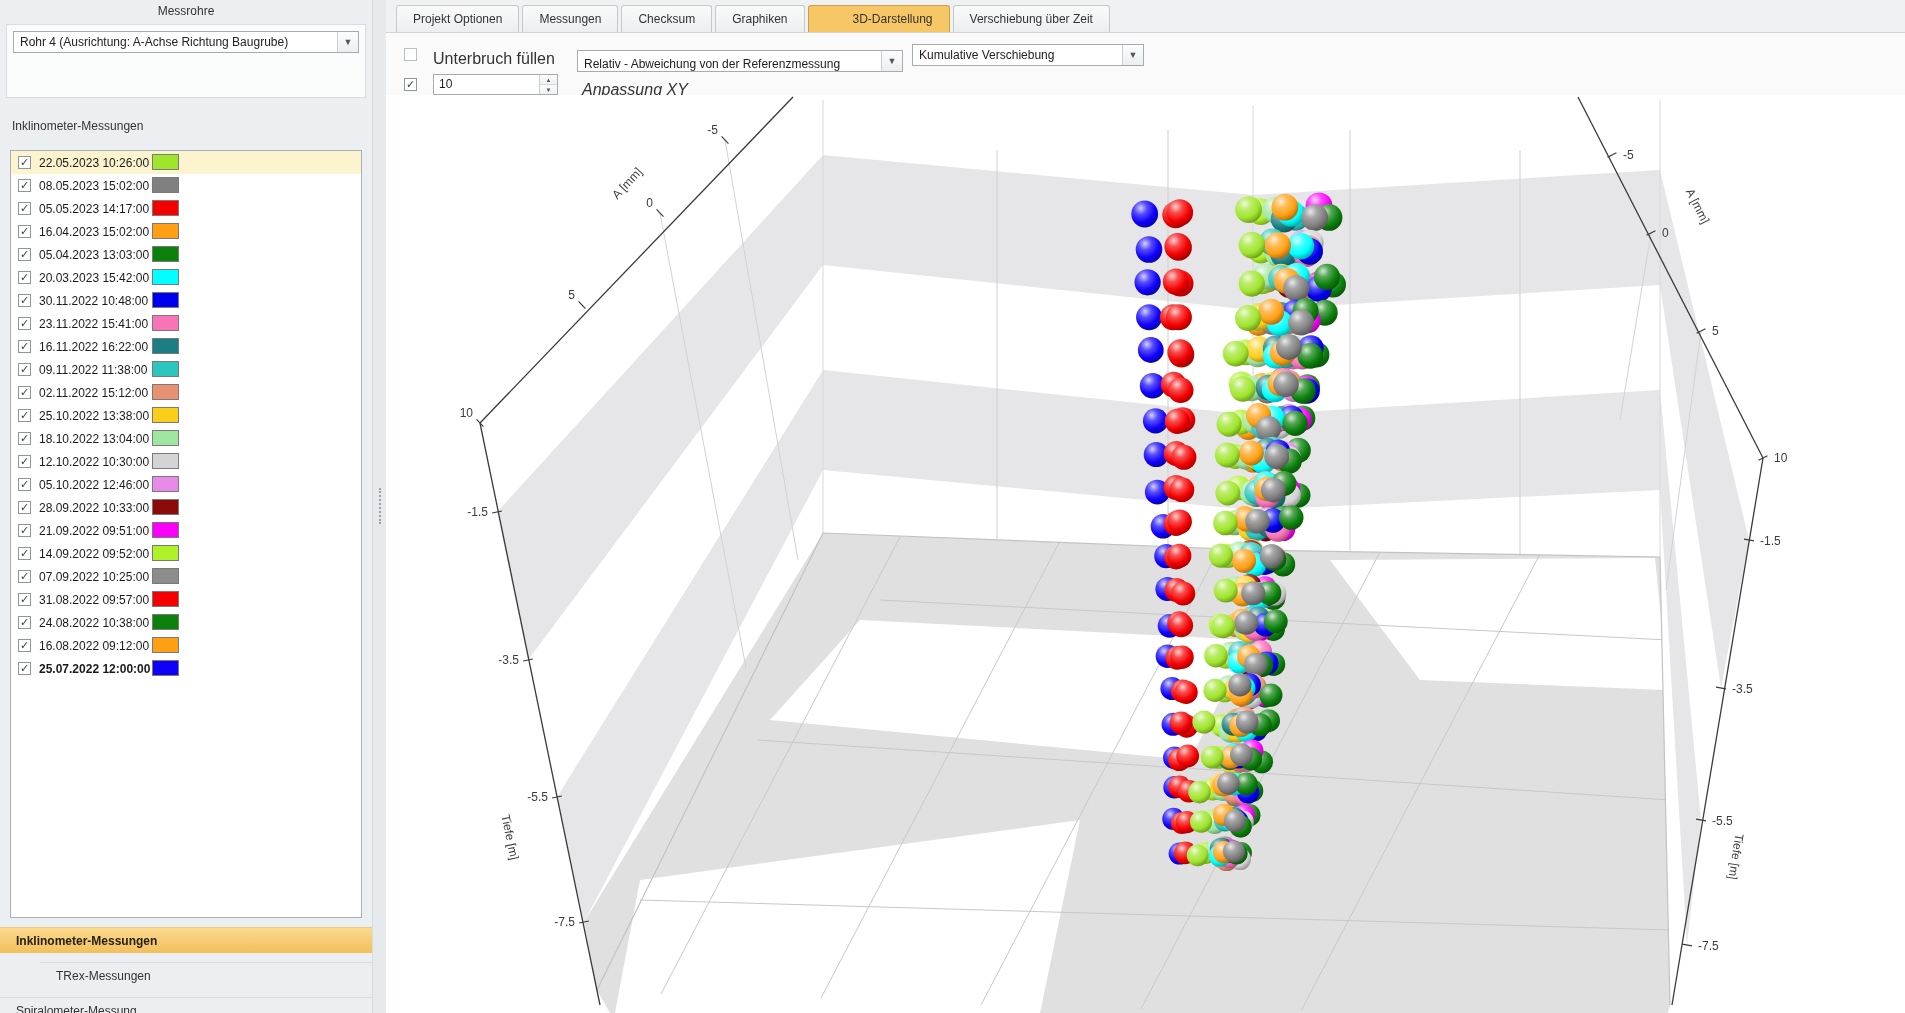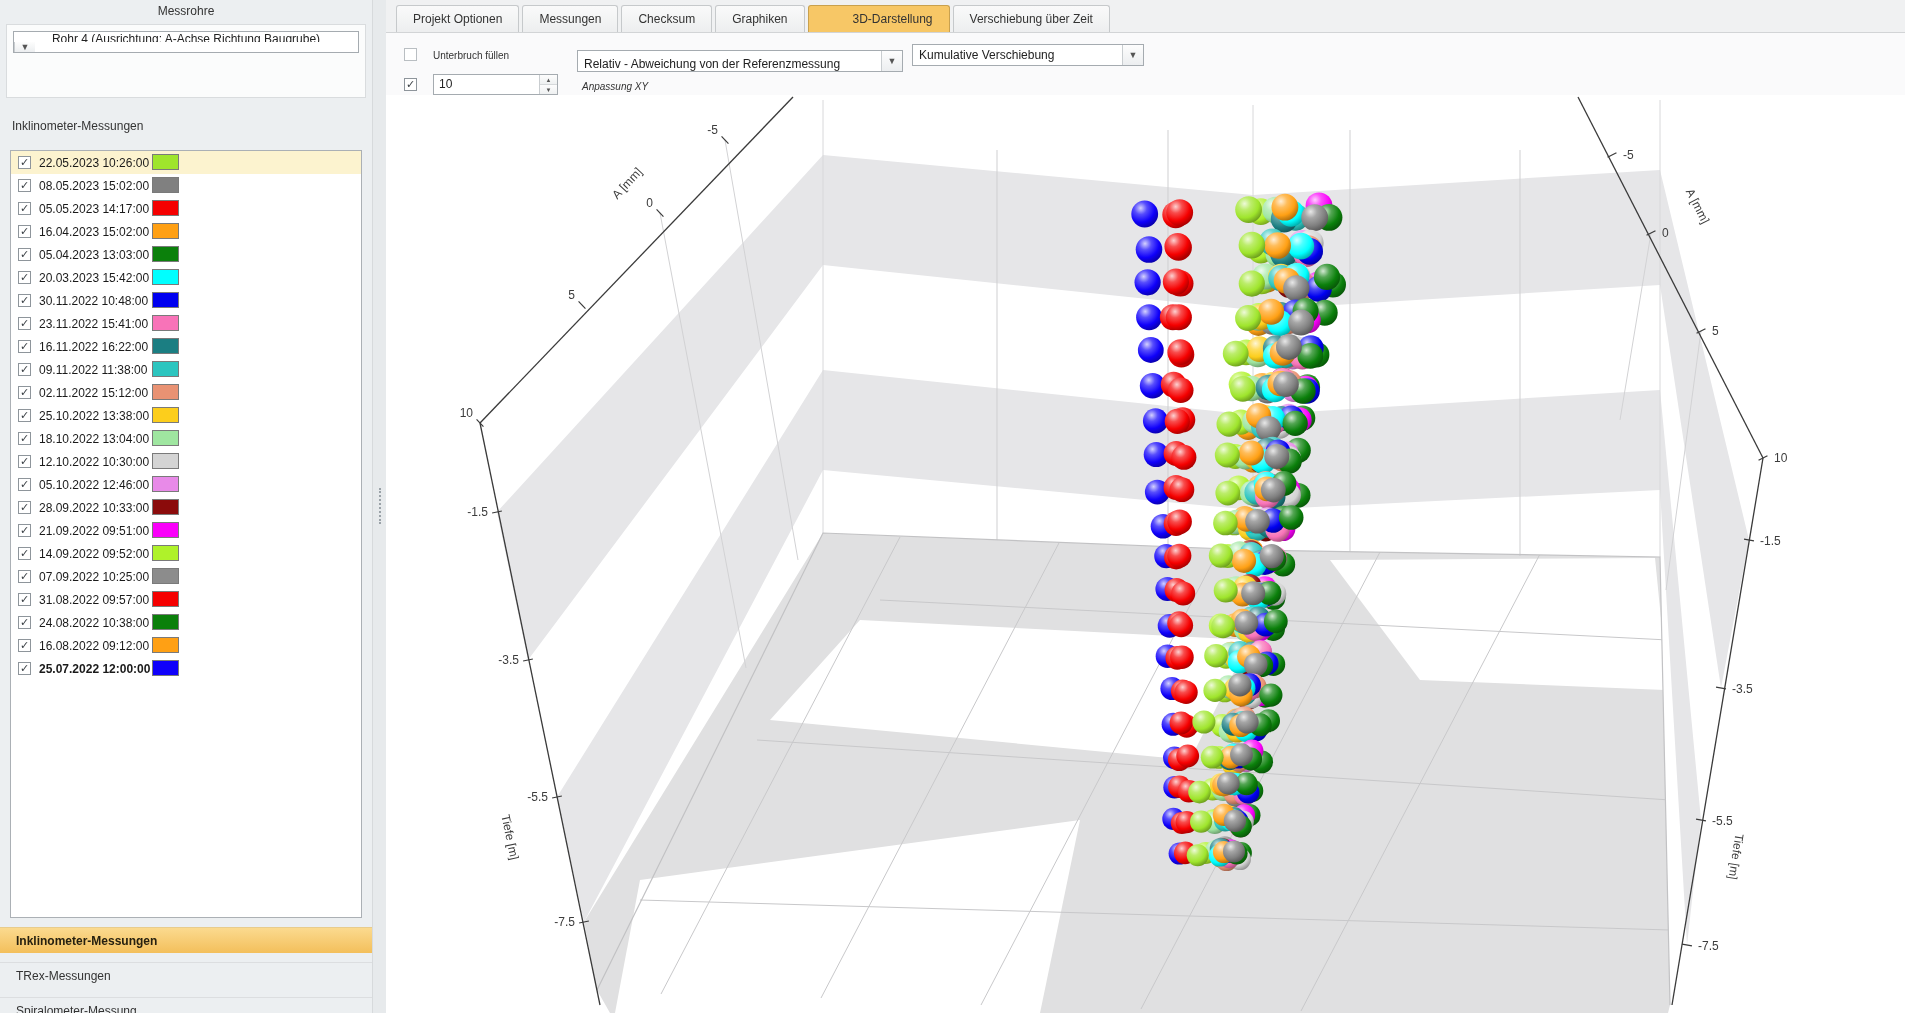--- a/index.html
+++ b/index.html
@@ -7,21 +7,21 @@
   #app{position:relative;width:1905px;height:1013px;}
 
   
   #sidebar{position:absolute;left:0;top:0;width:372px;height:1013px;background:#ECEFF1;border-right:1px solid #D7DADC;}
   .panel-title{position:absolute;top:4px;left:0;width:100%;text-align:center;font-size:12px;color:#333;}
   .groupbox{position:absolute;left:6px;top:24px;width:358px;height:72px;background:#FBFCFC;border:1px solid #D9DCDE;}
   .combo{display:flex;align-items:center;border:1px solid #A5ABB0;background:#fff;height:22px;box-sizing:border-box;}
   .combo .ctext{flex:1;font-size:12px;color:#222;padding:0 6px;white-space:nowrap;overflow:hidden;}
   .combo .arrow{width:20px;align-self:stretch;display:flex;align-items:center;justify-content:center;
     border-left:1px solid #C9CDD0;background:linear-gradient(#FDFDFD,#ECEEF0);font-size:9px;color:#555;}
-  #tube-combo{position:absolute;left:6px;top:6px;right:6px;flex-direction:column;}
+  #tube-combo{position:absolute;left:6px;top:6px;right:6px;}
   .section-title{position:absolute;left:12px;top:119px;font-size:12px;color:#333;}
   #measure-list{position:absolute;left:10px;top:150px;width:352px;height:768px;background:#fff;border:1px solid #ABB0B5;box-sizing:border-box;overflow:hidden;}
   .lrow{position:relative;height:23px;display:flex;align-items:center;padding-left:7px;}
   .lrow.sel{background:#FCF3CF;}
   .cb{width:13px;height:13px;border:1px solid #8E959B;background:#fff;display:inline-flex;align-items:center;justify-content:center;
     font-size:11px;line-height:1;color:#3B4045;box-sizing:border-box;flex:0 0 13px;}
   .cb.off{border-color:#B9BEC2;}
   .lrow .dlabel{font-size:12px;color:#1A1A1A;margin-left:8px;}
   .lrow .dlabel.bold{font-weight:bold;}
   .lrow .swatch{position:absolute;left:141px;top:3px;width:27px;height:16px;border:1px solid #7A7A7A;box-sizing:border-box;}
@@ -34,21 +34,21 @@
   #splitter .dots{position:absolute;left:6px;top:488px;width:0;height:36px;border-left:2px dotted #9AA2A8;}
 
   
   #main{position:absolute;left:386px;top:0;width:1519px;height:1013px;background:#e5e5e5;}
   #tabbar{position:absolute;left:0;top:0;width:100%;height:33px;background:#F0F1F2;border-bottom:1px solid #D2D4D6;
     display:flex;align-items:flex-end;padding-left:10px;box-sizing:border-box;}
   .tab{height:26px;line-height:26px;padding:0 16px;margin-right:3px;font-size:12px;color:#333;background:linear-gradient(#FAFAFA,#EDEEEF);
     border:1px solid #C6C9CB;border-bottom:none;border-radius:3px 3px 0 0;}
   .tab.active{background:#F7C766;border-color:#C9A14E;padding-left:44px;}
   #toolbar{position:absolute;left:0;top:33px;width:100%;height:62px;background:#FAFAFB;}
-  .tlabel{position:absolute;font-size:10px;color:#333;}
+  .tlabel{position:absolute;font-size:16px;color:#333;}
   #dd-mode{position:absolute;left:191px;top:17px;width:326px;height:22px;align-items:flex-end;}
   #dd-display{position:absolute;left:526px;top:11px;width:232px;height:22px;}
   #cb-fill{position:absolute;left:18px;top:15px;}
   #cb-xy{position:absolute;left:18px;top:45px;}
   #spin{position:absolute;left:47px;top:41px;width:125px;height:21px;border:1px solid #A5ABB0;background:#fff;display:flex;box-sizing:border-box;}
   #spin .sval{flex:1;font-size:12px;color:#222;padding:2px 5px;}
   #spin .sbtns{width:17px;display:flex;flex-direction:column;border-left:1px solid #C9CDD0;}
   #spin .sbtn{flex:1;display:flex;align-items:center;justify-content:center;font-size:6px;color:#555;background:linear-gradient(#FDFDFD,#EEF0F1);}
   #spin .sbtn:first-child{border-bottom:1px solid #D5D8DA;}
   #plot{position:absolute;left:0;top:95px;width:1519px;height:918px;background:#fff;}
@@ -180,21 +180,21 @@
           <span class="swatch" style="background: rgb(255, 160, 20);"></span>
         </div>
         <div class="lrow">
           <span class="cb">✓</span>
           <span class="dlabel bold">25.07.2022 12:00:00</span>
           <span class="swatch" style="background: rgb(15, 0, 250);"></span>
         </div>
       </div>
     <div id="nav">
         <div class="nav-item active" style="top: 927px;">Inklinometer-Messungen</div>
-        <div class="nav-item" style="top: 962px;">TRex-Messungen</div>
+        <div class="nav-item" style="top: 962px; margin-left: 40px;">TRex-Messungen</div>
         <div class="nav-item" style="top: 997px;">Spiralometer-Messung</div>
       </div>
   </aside>
 
   <div id="splitter">
     <div class="dots"></div>
   </div>
 
   <main id="main">
     <div id="tabbar">

